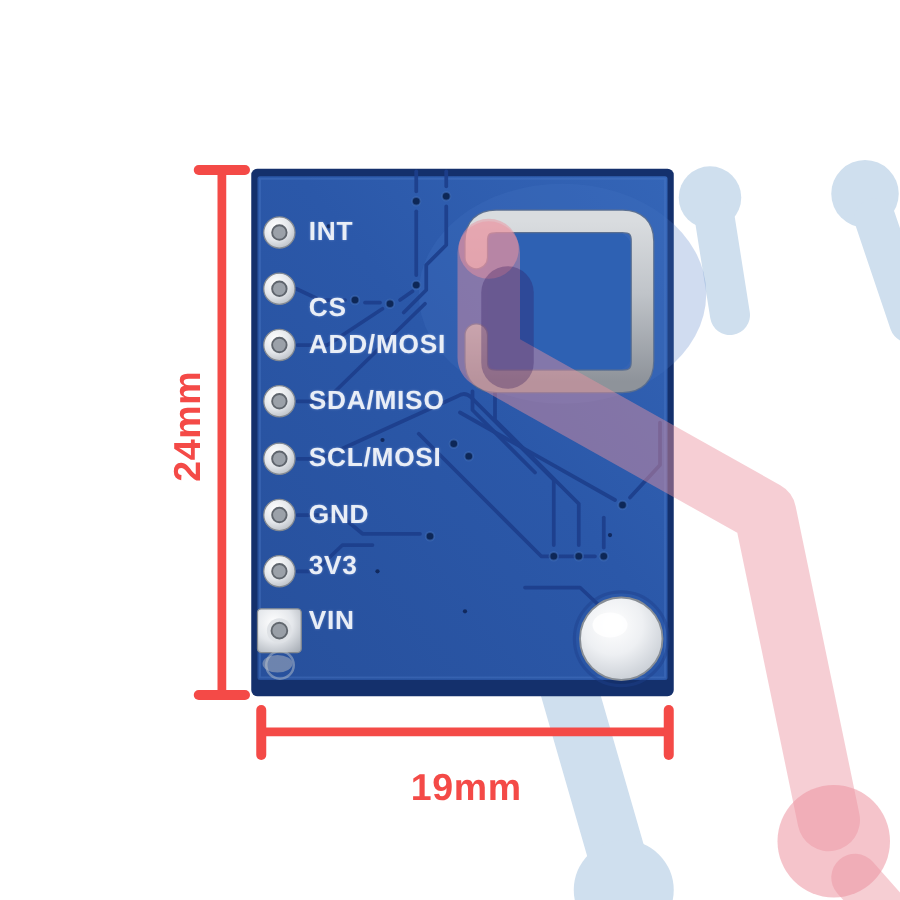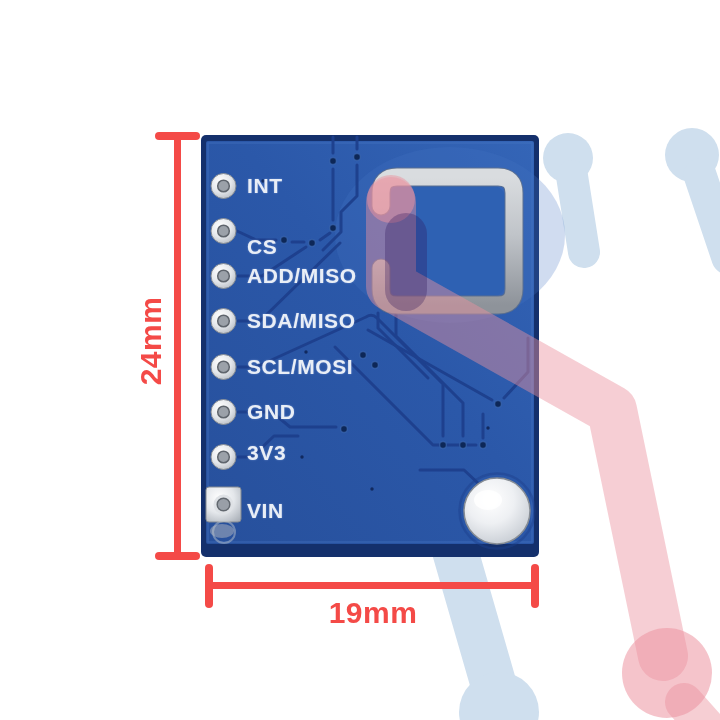--- a/index.html
+++ b/index.html
@@ -6,21 +6,21 @@
   .stage{position:relative;width:720px;height:720px;background:#fff;overflow:hidden;
          font-family:"Liberation Sans", sans-serif;}
   .stage svg{position:absolute;left:0;top:0;}
   .pin-label{position:absolute;left:247px;height:26px;line-height:26px;
     font-size:21px;font-weight:bold;letter-spacing:.6px;color:var(--silkscreen-white,#e9eef6);
     text-shadow:0 0 2px rgba(190,210,255,.45);white-space:nowrap;}
   .dim-line{position:absolute;background:var(--accent-red,#f44a47);border-radius:4px;}
   .dim-label{position:absolute;color:var(--accent-red,#f44a47);font-size:30px;font-weight:600;
     letter-spacing:.5px;white-space:nowrap;}
   .dim-label.v{left:151px;top:341px;transform:translate(-50%,-50%) rotate(-90deg);}
-  .dim-label.h{left:373px;top:613px;transform:translate(-50%,-50%);}
+  .dim-label.h{left:373px;top:631px;transform:translate(-50%,-50%);}
 </style>
 </head>
 <body>
 
 <div class="stage">
 
 <svg width="720" height="720" viewBox="0 0 720 720">
   <defs>
     <linearGradient id="faceGrad" x1="0" y1="1" x2="1" y2="0">
       <stop offset="0" stop-color="#27509c"></stop>
@@ -150,26 +150,26 @@
     <circle cx="391" cy="199" r="24" fill="var(--watermark-pink,#ec93a0)" opacity="0.5"></circle>
     <line x1="406" y1="234" x2="406" y2="290" stroke="rgba(45,20,90,0.30)" stroke-width="42" stroke-linecap="round"></line>
     <circle cx="667" cy="673" r="45" fill="var(--watermark-pink,#ec93a0)" opacity="0.55"></circle>
     <line x1="684" y1="702" x2="714" y2="736" stroke="var(--watermark-pink,#ec93a0)" stroke-width="38" stroke-linecap="round" opacity="0.45"></line>
   </g>
 </svg>
 
 <div>
   <div class="pin-label" style="top:173px">INT</div>
   <div class="pin-label" style="top:234px">CS</div>
-  <div class="pin-label" style="top:263px">ADD/MISO</div>
+  <div class="pin-label" style="top:263px">ADD/MOSI</div>
   <div class="pin-label" style="top:308px">SDA/MISO</div>
   <div class="pin-label" style="top:354px">SCL/MOSI</div>
   <div class="pin-label" style="top:399px">GND</div>
   <div class="pin-label" style="top:440px">3V3</div>
-  <div class="pin-label" style="top:498px">VIN</div>
+  <div class="pin-label" style="top:484px">VIN</div>
 </div>
 
 <div>
   <div class="dim-line" style="left:174px;top:136px;width:7px;height:420px;"></div>
   <div class="dim-line" style="left:155px;top:132px;width:45px;height:8px;"></div>
   <div class="dim-line" style="left:155px;top:552px;width:45px;height:8px;"></div>
   <div class="dim-label v">24mm</div>
 
   <div class="dim-line" style="left:209px;top:582px;width:326px;height:7px;"></div>
   <div class="dim-line" style="left:205px;top:564px;width:8px;height:44px;"></div>

